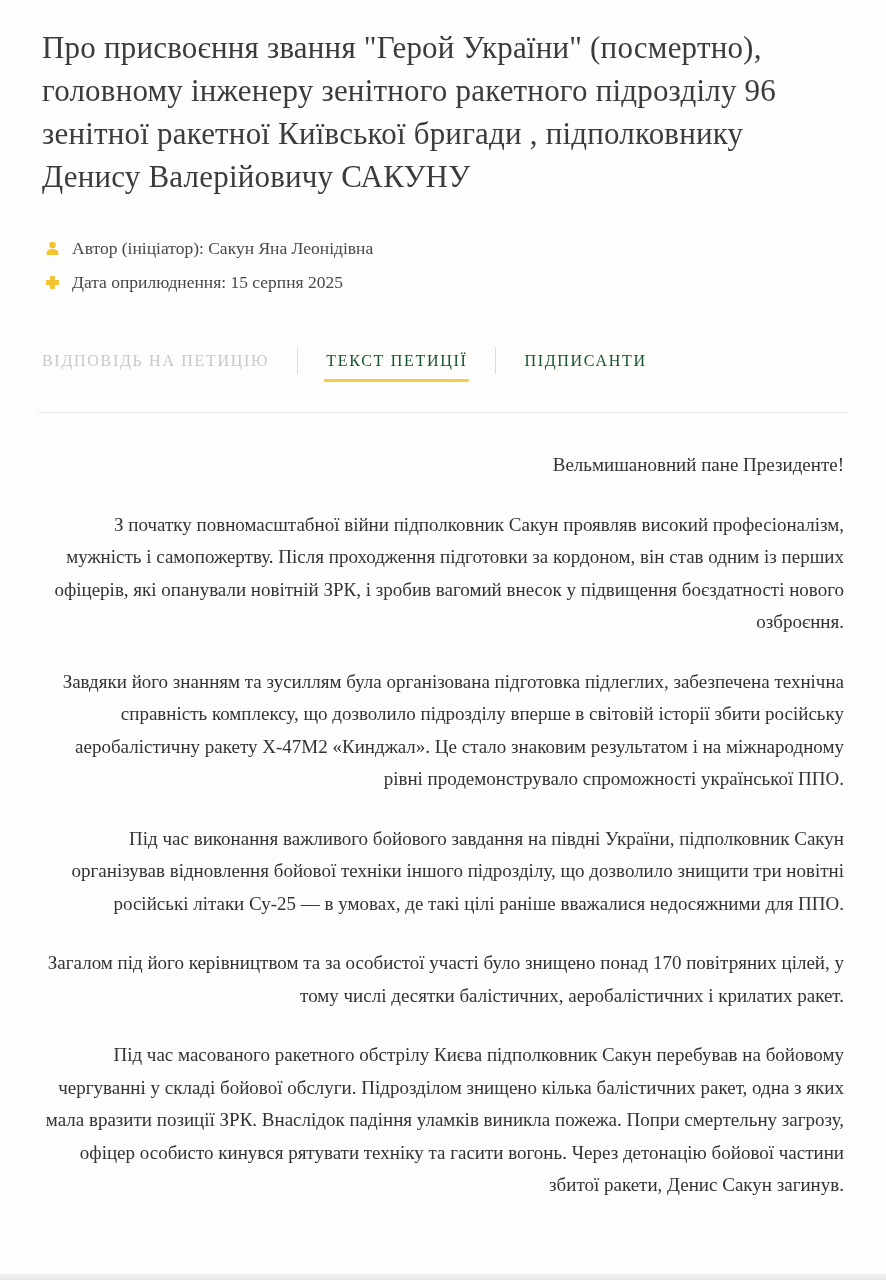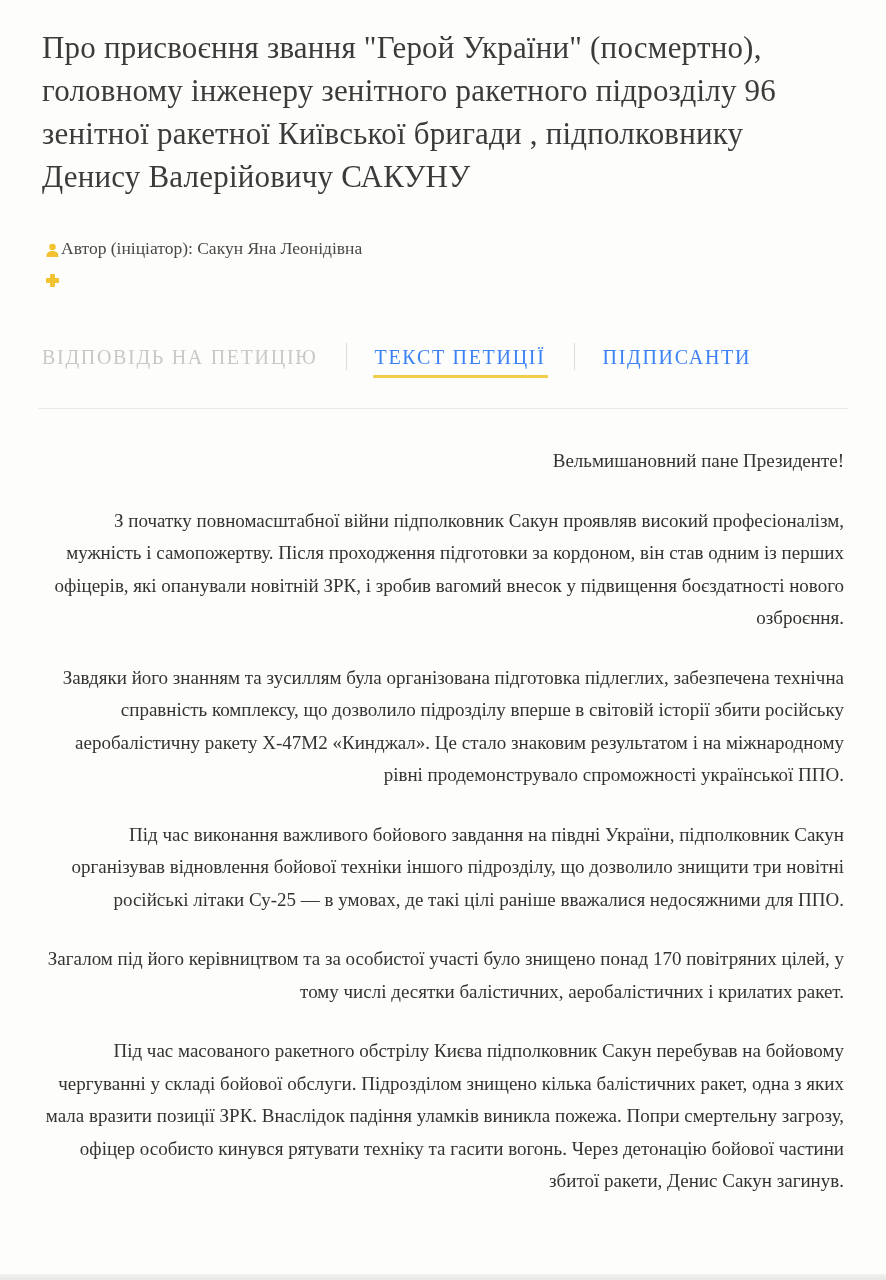--- a/index.html
+++ b/index.html
@@ -20,38 +20,39 @@
     max-width: 772px;
     font-size: 31px;
     font-weight: 400;
     line-height: 43px;
     color: #3b3b3b;
     letter-spacing: 0.2px;
   }
   .meta { margin: 0 0 0 2px; }
   .meta-row {
     display: flex;
-    align-items: flex-end;
+    align-items: center;
+    gap: 11px;
     margin-bottom: 13px;
     font-size: 17.5px;
     color: #474747;
   }
   .meta-icon { display: inline-flex; width: 17px; height: 17px; flex: 0 0 auto; }
   .meta-icon svg { width: 100%; height: 100%; }
 
   .tabs {
     display: flex;
     align-items: center;
     margin-top: 54px;
-    font-size: 20px;
+    font-size: 16px;
     letter-spacing: 1.7px;
     line-height: 20px;
     white-space: nowrap;
   }
-  .tab { position: relative; color: #3b82f6; text-decoration: none; cursor: pointer; }
+  .tab { position: relative; color: #14532d; text-decoration: none; cursor: pointer; }
   .tab.inactive { color: #c8c8c8; }
   .tab.active::after {
     content: "";
     position: absolute;
     left: -2px;
     right: -2px;
     bottom: -11px;
     height: 3px;
     background: #f2cd49;
     border-radius: 1px;
@@ -100,20 +101,21 @@
         </svg>
       </span>
       <span>Автор (ініціатор): Сакун Яна Леонідівна</span>
     </div>
     <div class="meta-row">
       <span class="meta-icon">
         <svg viewBox="0 0 24 24" fill="#F2C230" aria-hidden="true">
           <path d="M9.6 2.8h4.8a1 1 0 0 1 1 1v4.8h4.8a1 1 0 0 1 1 1v4.8a1 1 0 0 1-1 1h-4.8v4.8a1 1 0 0 1-1 1H9.6a1 1 0 0 1-1-1v-4.8H3.8a1 1 0 0 1-1-1V9.6a1 1 0 0 1 1-1h4.8V3.8a1 1 0 0 1 1-1z"></path>
         </svg>
       </span>
+      <span>Дата оприлюднення: 15 серпня 2025</span>
     </div>
   </div>
 
   <nav class="tabs">
     <a class="tab inactive">ВІДПОВІДЬ НА ПЕТИЦІЮ</a>
     <span class="tab-divider"></span>
     <a class="tab active">ТЕКСТ ПЕТИЦІЇ</a>
     <span class="tab-divider"></span>
     <a class="tab">ПІДПИСАНТИ</a>
   </nav>

